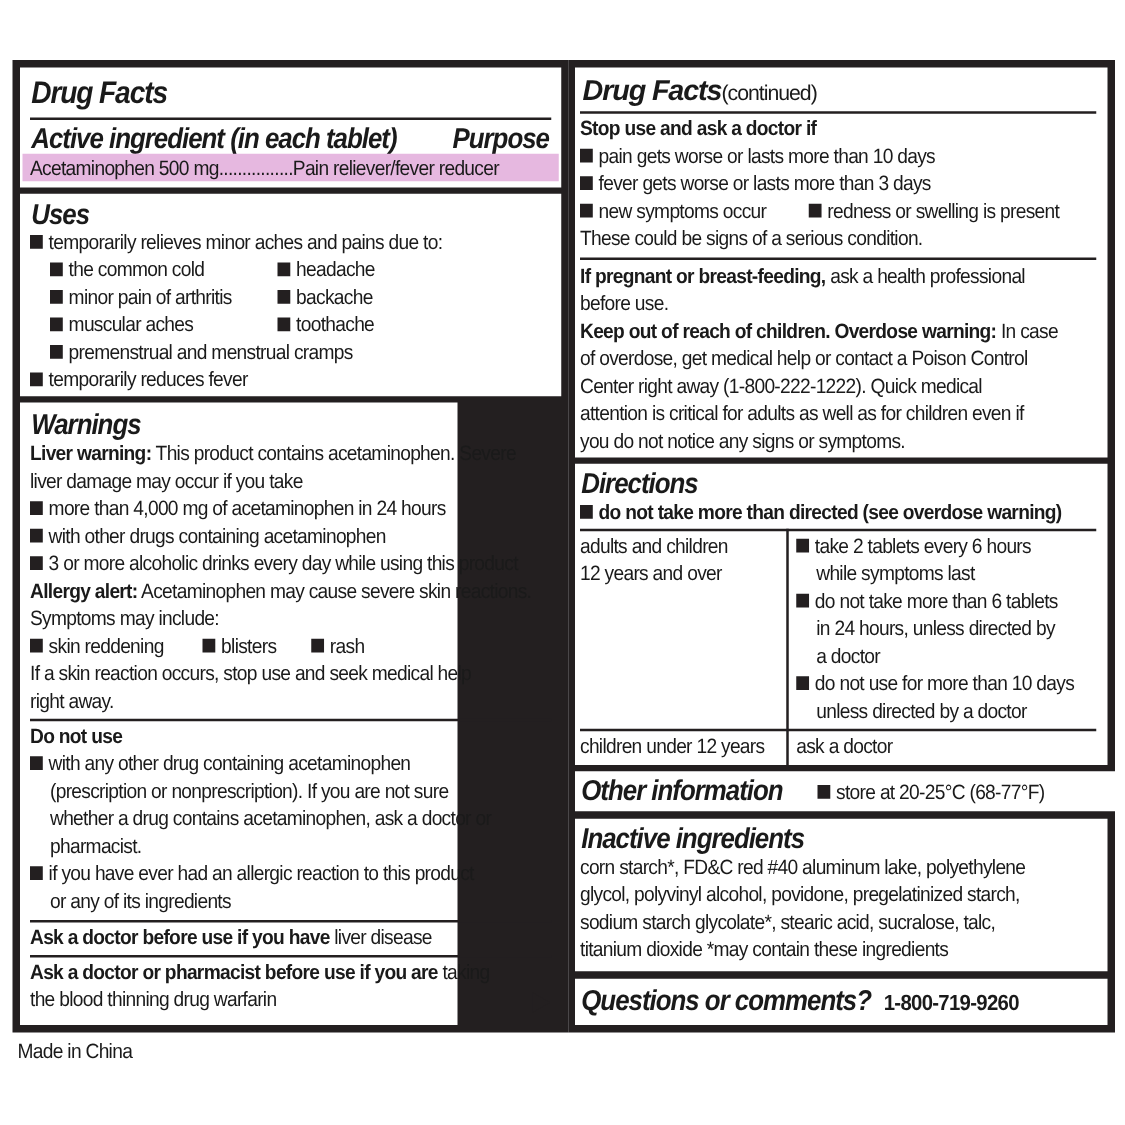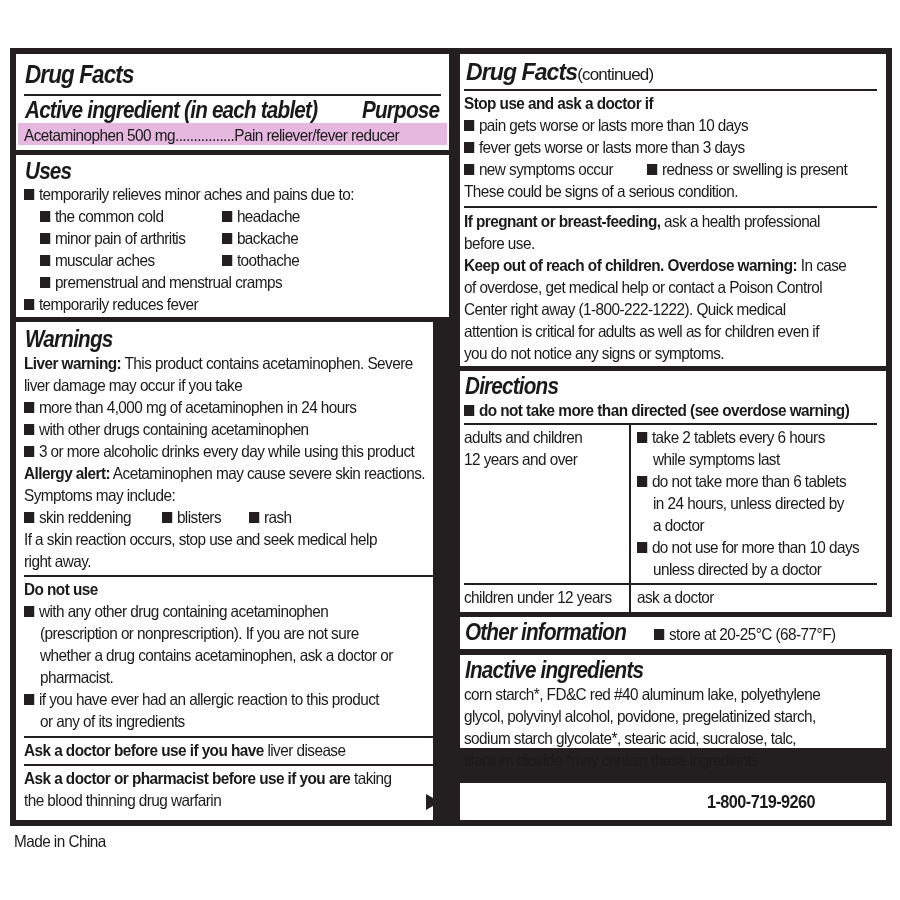--- a/index.html
+++ b/index.html
@@ -42,21 +42,21 @@
   <div class="t abs" style="left:24px; top:50px;"><span class="bul"></span><span>the common cold</span></div>
   <div class="t abs" style="left:206px; top:50px;"><span class="bul"></span><span>headache</span></div>
   <div class="t abs" style="left:24px; top:72px;"><span class="bul"></span><span>minor pain of arthritis</span></div>
   <div class="t abs" style="left:206px; top:72px;"><span class="bul"></span><span>backache</span></div>
   <div class="t abs" style="left:24px; top:94px;"><span class="bul"></span><span>muscular aches</span></div>
   <div class="t abs" style="left:206px; top:94px;"><span class="bul"></span><span>toothache</span></div>
   <div class="t abs" style="left:24px; top:116px;"><span class="bul"></span><span>premenstrual and menstrual cramps</span></div>
   <div class="t abs" style="left:8px; top:138px;"><span class="bul"></span><span>temporarily reduces fever</span></div>
 </div>
 
-<div class="box" style="left:16px; top:322px; width:417px; height:498px;">
+<div class="box" style="left:16px; top:322px; width:350px; height:498px;">
   <div class="h-mid abs" style="left:9px; top:4px;">Warnings</div>
   <div class="t abs" style="left:8px; top:30px;"><span class="b">Liver warning:</span> <span>This product contains acetaminophen. Severe</span></div>
   <div class="t abs" style="left:8px; top:52px;">liver damage may occur if you take</div>
   <div class="t abs" style="left:8px; top:74px;"><span class="bul"></span><span>more than 4,000 mg of acetaminophen in 24 hours</span></div>
   <div class="t abs" style="left:8px; top:96px;"><span class="bul"></span><span>with other drugs containing acetaminophen</span></div>
   <div class="t abs" style="left:8px; top:118px;"><span class="bul"></span><span>3 or more alcoholic drinks every day while using this product</span></div>
   <div class="t abs" style="left:8px; top:140px;"><span class="b">Allergy alert:</span> <span>Acetaminophen may cause severe skin reactions.</span></div>
   <div class="t abs" style="left:8px; top:162px;">Symptoms may include:</div>
   <div class="t abs" style="left:8px; top:184px;"><span class="bul"></span><span>skin reddening</span></div>
   <div class="t abs" style="left:146px; top:184px;"><span class="bul"></span><span>blisters</span></div>
@@ -128,25 +128,28 @@
   <div class="rule-thin" style="left:4px; top:212px; width:413px;"></div>
   <div class="t abs" style="left:4px; top:215px;">children under 12 years</div>
   <div class="t abs" style="left:177px; top:215px;">ask a doctor</div>
 </div>
 
 <div class="box" style="left:460px; top:617px; width:492px; height:32px;">
   <div class="h-mid abs" style="left:5px; top:2px;">Other information</div>
   <div class="t abs" style="left:194px; top:6px;"><span class="bul"></span><span>store at 20-25°C (68-77°F)</span></div>
 </div>
 
-<div class="box" style="left:460px; top:655px; width:426px; height:93px;">
+<div class="box" style="left:460px; top:655px; width:426px; height:122px;">
   <div class="h-mid abs" style="left:5px; top:2px;">Inactive ingredients</div>
   <div class="t abs" style="left:4px; top:28px;">corn starch*, FD&amp;C red #40 aluminum lake, polyethylene</div>
   <div class="t abs" style="left:4px; top:50px;">glycol, polyvinyl alcohol, povidone, pregelatinized starch,</div>
   <div class="t abs" style="left:4px; top:72px;">sodium starch glycolate*, stearic acid, sucralose, talc,</div>
   <div class="t abs" style="left:4px; top:94px;">titanium dioxide  *may contain these ingredients</div>
 </div>
 
 <div class="box" style="left:460px; top:783px; width:426px; height:37px;">
+  <div class="abs" style="left:5px; top:4px; white-space:nowrap;">
+    <span class="h-mid" style="display:inline-block;">Questions or comments?</span>
+  </div>
   <div class="t abs b" style="left:247px; top:8px; font-size:17.5px;">1-800-719-9260</div>
 </div>
 
 <div class="t abs" style="left:14px; top:830px;">Made in China</div>
 
 </body></html>

